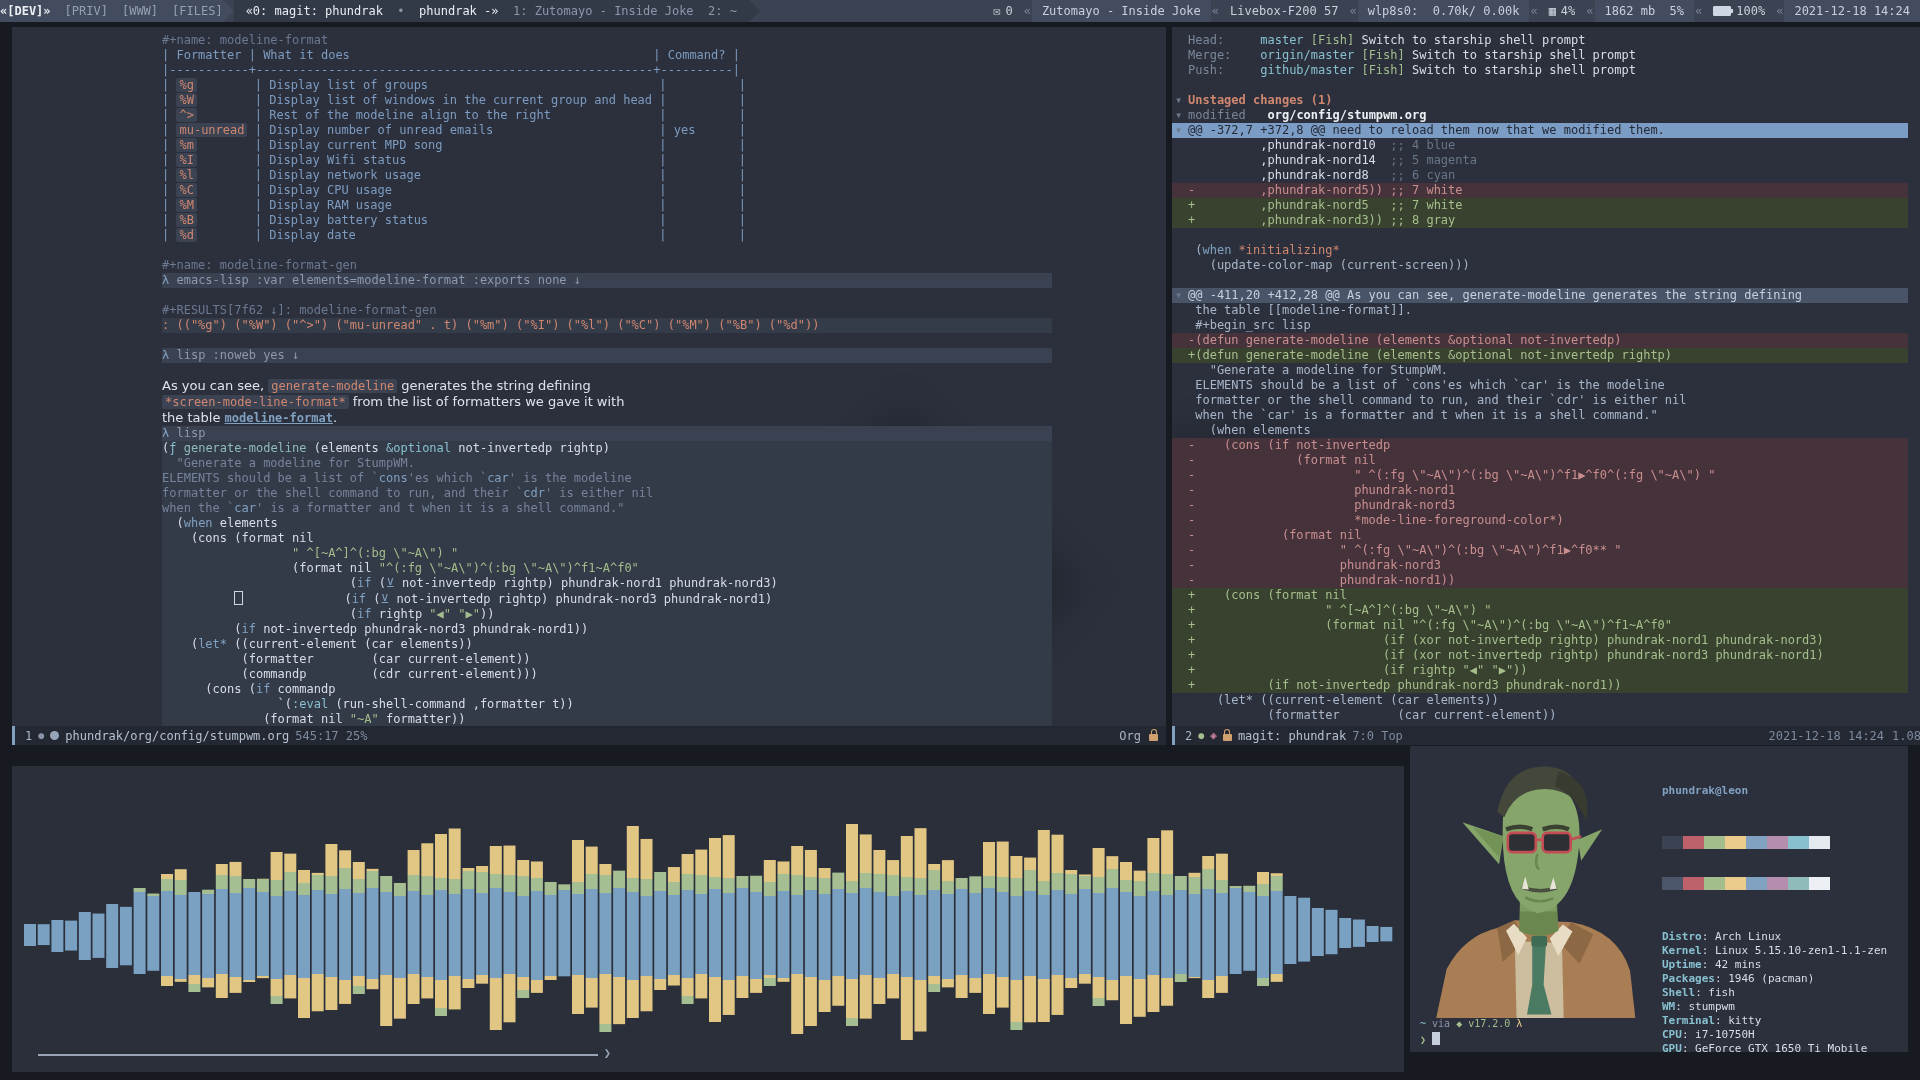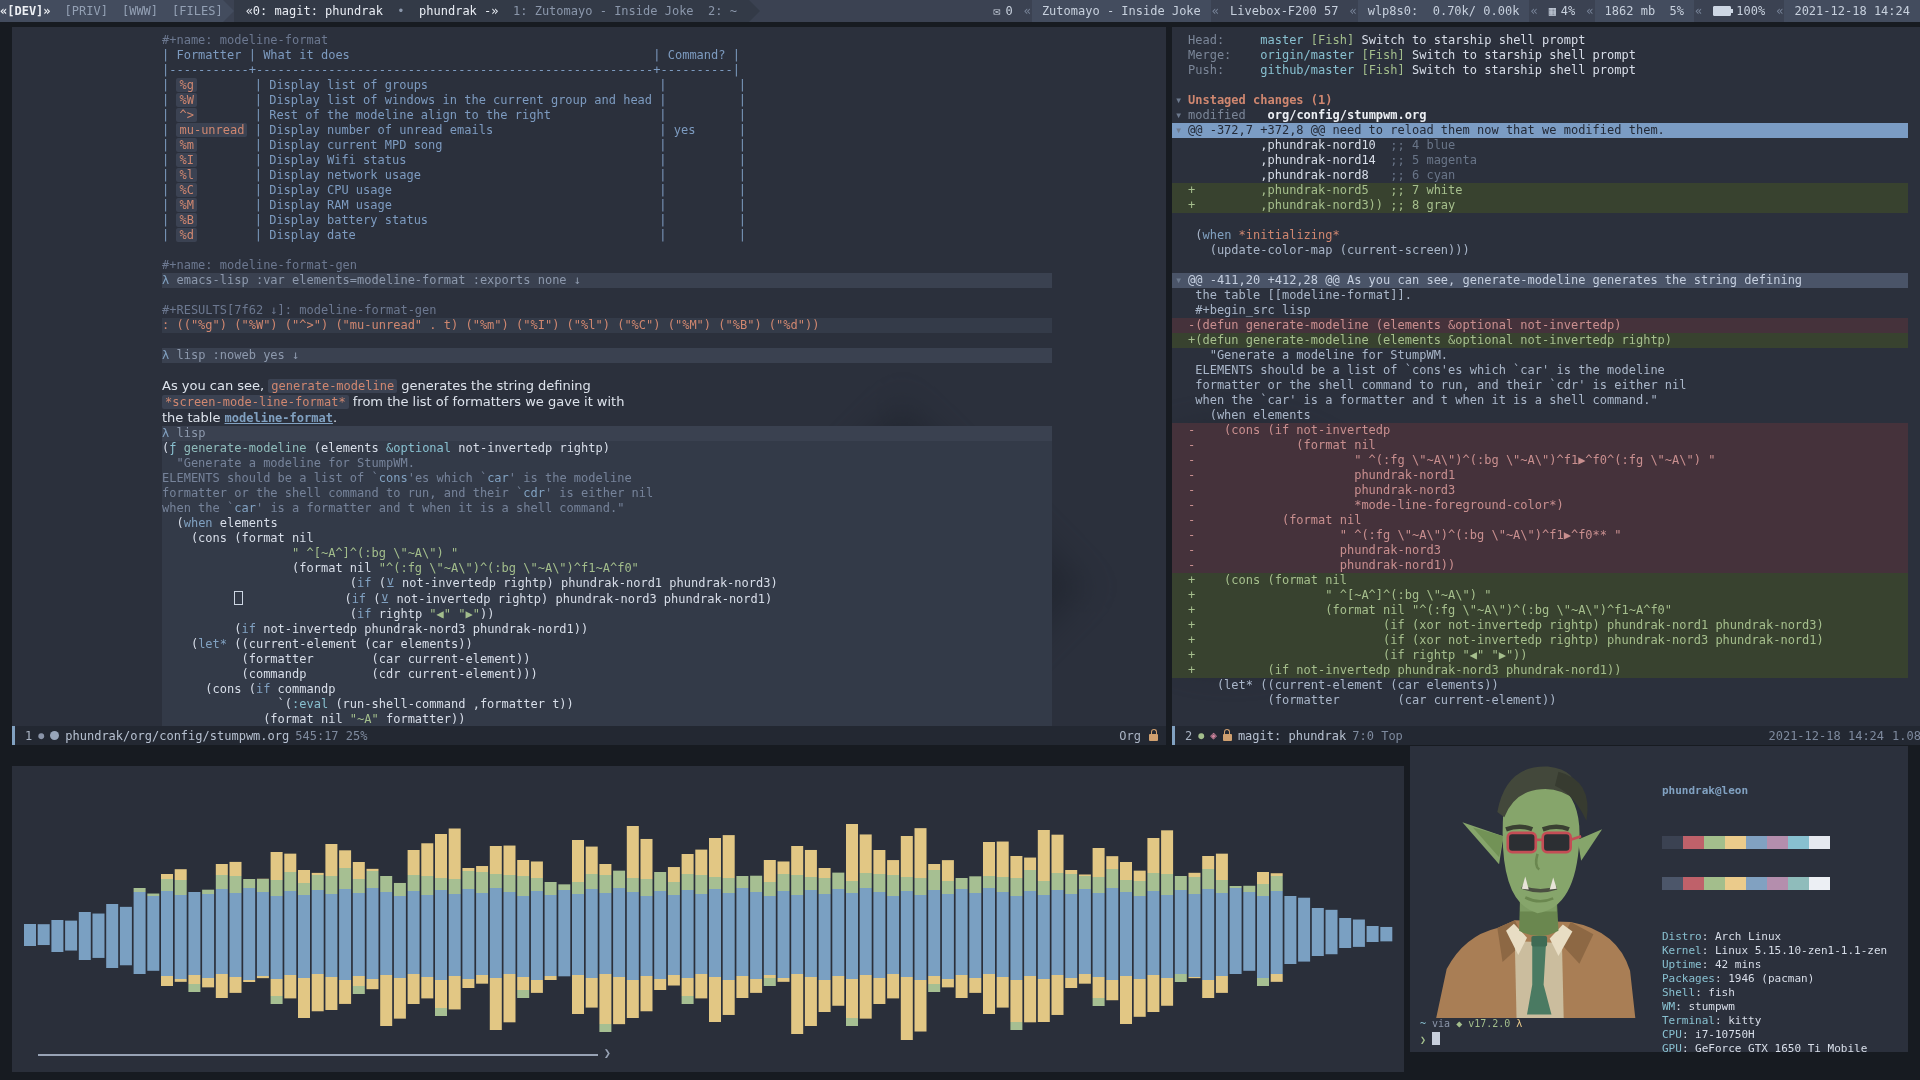--- a/index.html
+++ b/index.html
@@ -87,21 +87,21 @@
   
   #viz{position:absolute;left:0;top:0;}
   .seek{position:absolute;left:26px;bottom:16px;width:560px;height:2px;background:#98a3b5;}
   .seek .arrow{position:absolute;right:-13px;top:-8px;color:#98a3b5;font-size:12px;}
   
   #art{position:absolute;left:4px;bottom:34px;}
   #fetch{position:absolute;left:252px;top:10px;font-size:11px;line-height:14px;white-space:pre;}
   #fetch-title{color:#81a1c1;font-weight:bold;margin-bottom:10px;}
   .swrow{display:flex;height:13px;}
   .sw{width:21px;height:13px;}
-  .frow .flabel{color:#88c0d0;font-weight:normal;}
+  .frow .flabel{color:#88c0d0;font-weight:bold;}
   .frow .fval{color:#d8dee9;}
   #fetch-rows{margin-top:12px;}
   #prompt{position:absolute;left:10px;bottom:4px;font-size:10px;line-height:16px;white-space:pre;}
 </style>
 </head>
 <body>
 
 <div id="screen">
 
   <div id="topbar">
@@ -204,20 +204,21 @@
         <div class="ln m-seg"><span class="t-lbl">Head:     </span><span class="t-branch">master</span><span class="t-fg"> </span><span class="t-tag">[Fish]</span><span class="t-fg"> Switch to starship shell prompt</span></div>
         <div class="ln m-seg"><span class="t-lbl">Merge:    </span><span class="t-branch">origin/master</span><span class="t-fg"> </span><span class="t-tag">[Fish]</span><span class="t-fg"> Switch to starship shell prompt</span></div>
         <div class="ln m-seg"><span class="t-lbl">Push:     </span><span class="t-branch">github/master</span><span class="t-fg"> </span><span class="t-tag">[Fish]</span><span class="t-fg"> Switch to starship shell prompt</span></div>
         <div class="ln m-blank">&nbsp;</div>
         <div class="ln m-seg"><span class="fringe">▾</span><span class="t-sect">Unstaged changes (1)</span></div>
         <div class="ln m-seg"><span class="fringe">▾</span><span class="t-lbl">modified   </span><span class="t-fgb">org/config/stumpwm.org</span></div>
         <div class="ln m-hunkSel"><span class="fringe">▾</span>@@ -372,7 +372,8 @@ need to reload them now that we modified them.</div>
         <div class="ln m-ctx"><span class="t-fg">          ,phundrak-nord10  </span><span class="t-cmt">;; 4 blue</span></div>
         <div class="ln m-ctx"><span class="t-fg">          ,phundrak-nord14  </span><span class="t-cmt">;; 5 magenta</span></div>
         <div class="ln m-ctx"><span class="t-fg">          ,phundrak-nord8   </span><span class="t-cmt">;; 6 cyan</span></div>
+        <div class="ln m-del">-         ,phundrak-nord5)) ;; 7 white</div>
         <div class="ln m-add">+         ,phundrak-nord5   ;; 7 white</div>
         <div class="ln m-add">+         ,phundrak-nord3)) ;; 8 gray</div>
         <div class="ln m-blank">&nbsp;</div>
         <div class="ln m-ctx"><span class="t-ctx"> (</span><span class="t-kw">when</span><span class="t-ctx"> </span><span class="t-org">*initializing*</span></div>
         <div class="ln m-ctx">   (update-color-map (current-screen)))</div>
         <div class="ln m-blank">&nbsp;</div>
         <div class="ln m-hunk"><span class="fringe">▾</span>@@ -411,20 +412,28 @@ As you can see, generate-modeline generates the string defining</div>
         <div class="ln m-ctx"> the table [[modeline-format]].</div>
         <div class="ln m-ctx"> #+begin_src lisp</div>
         <div class="ln m-del">-(defun generate-modeline (elements &amp;optional not-invertedp)</div>

